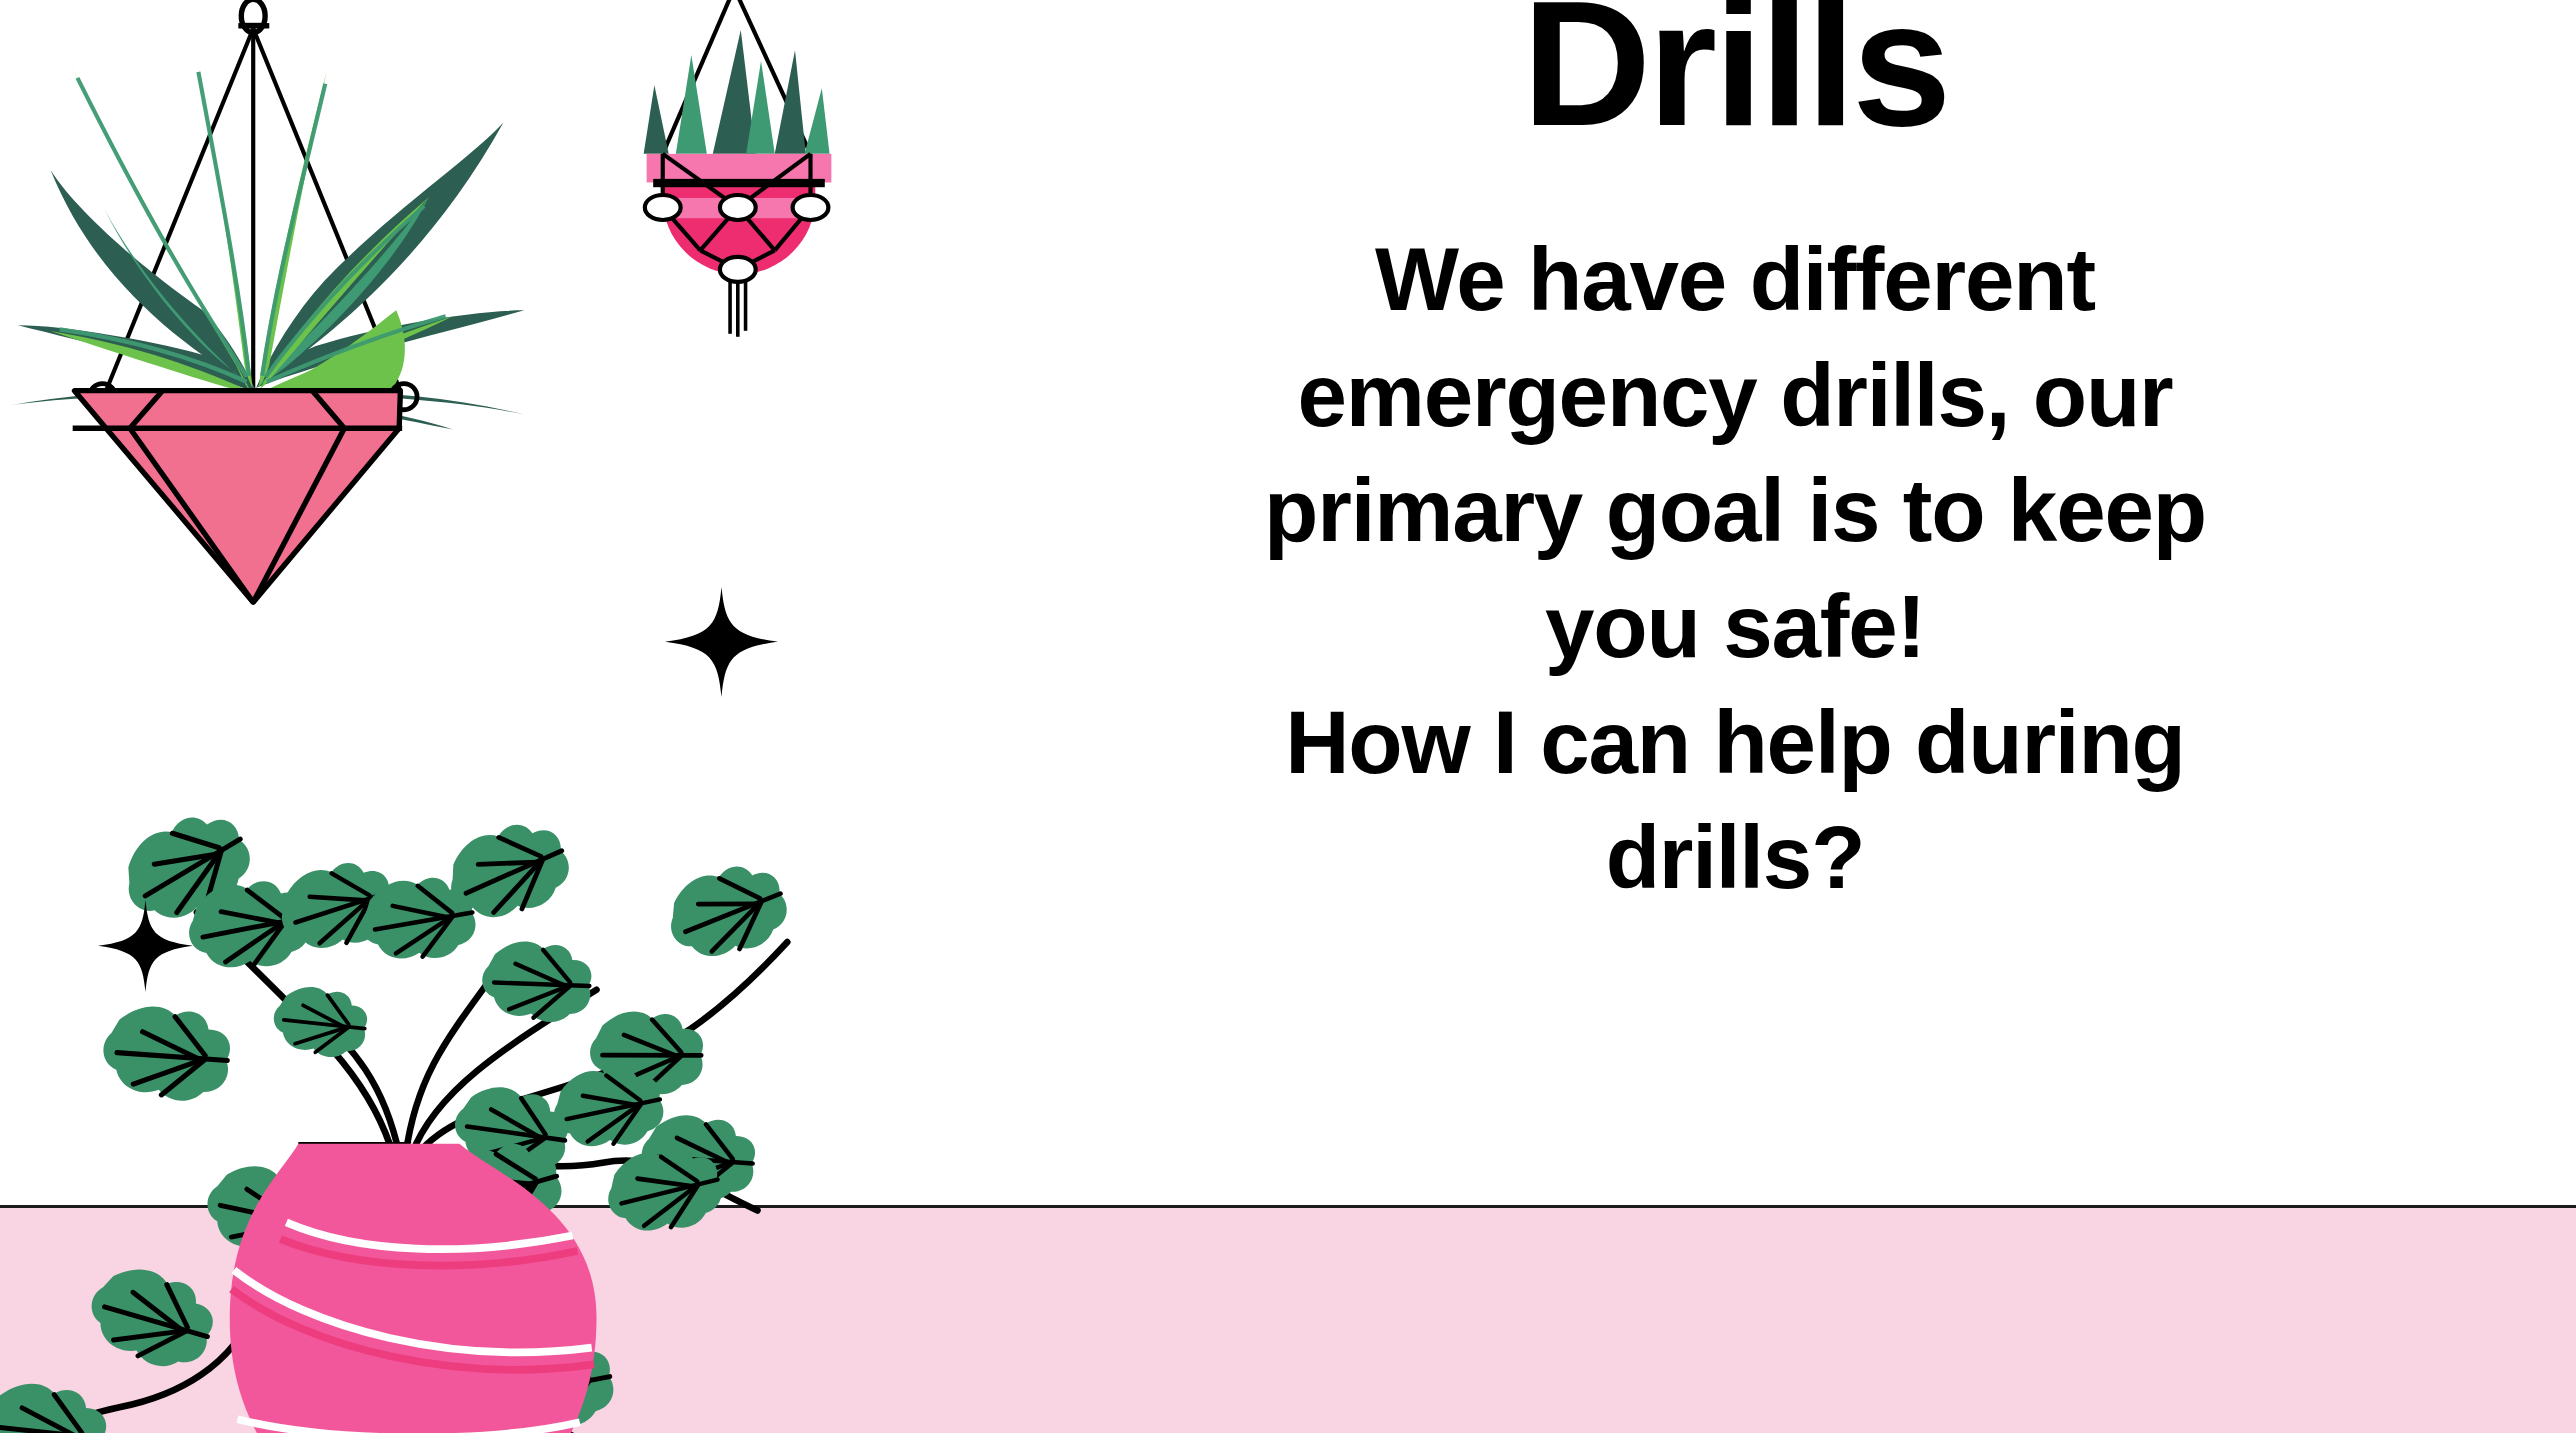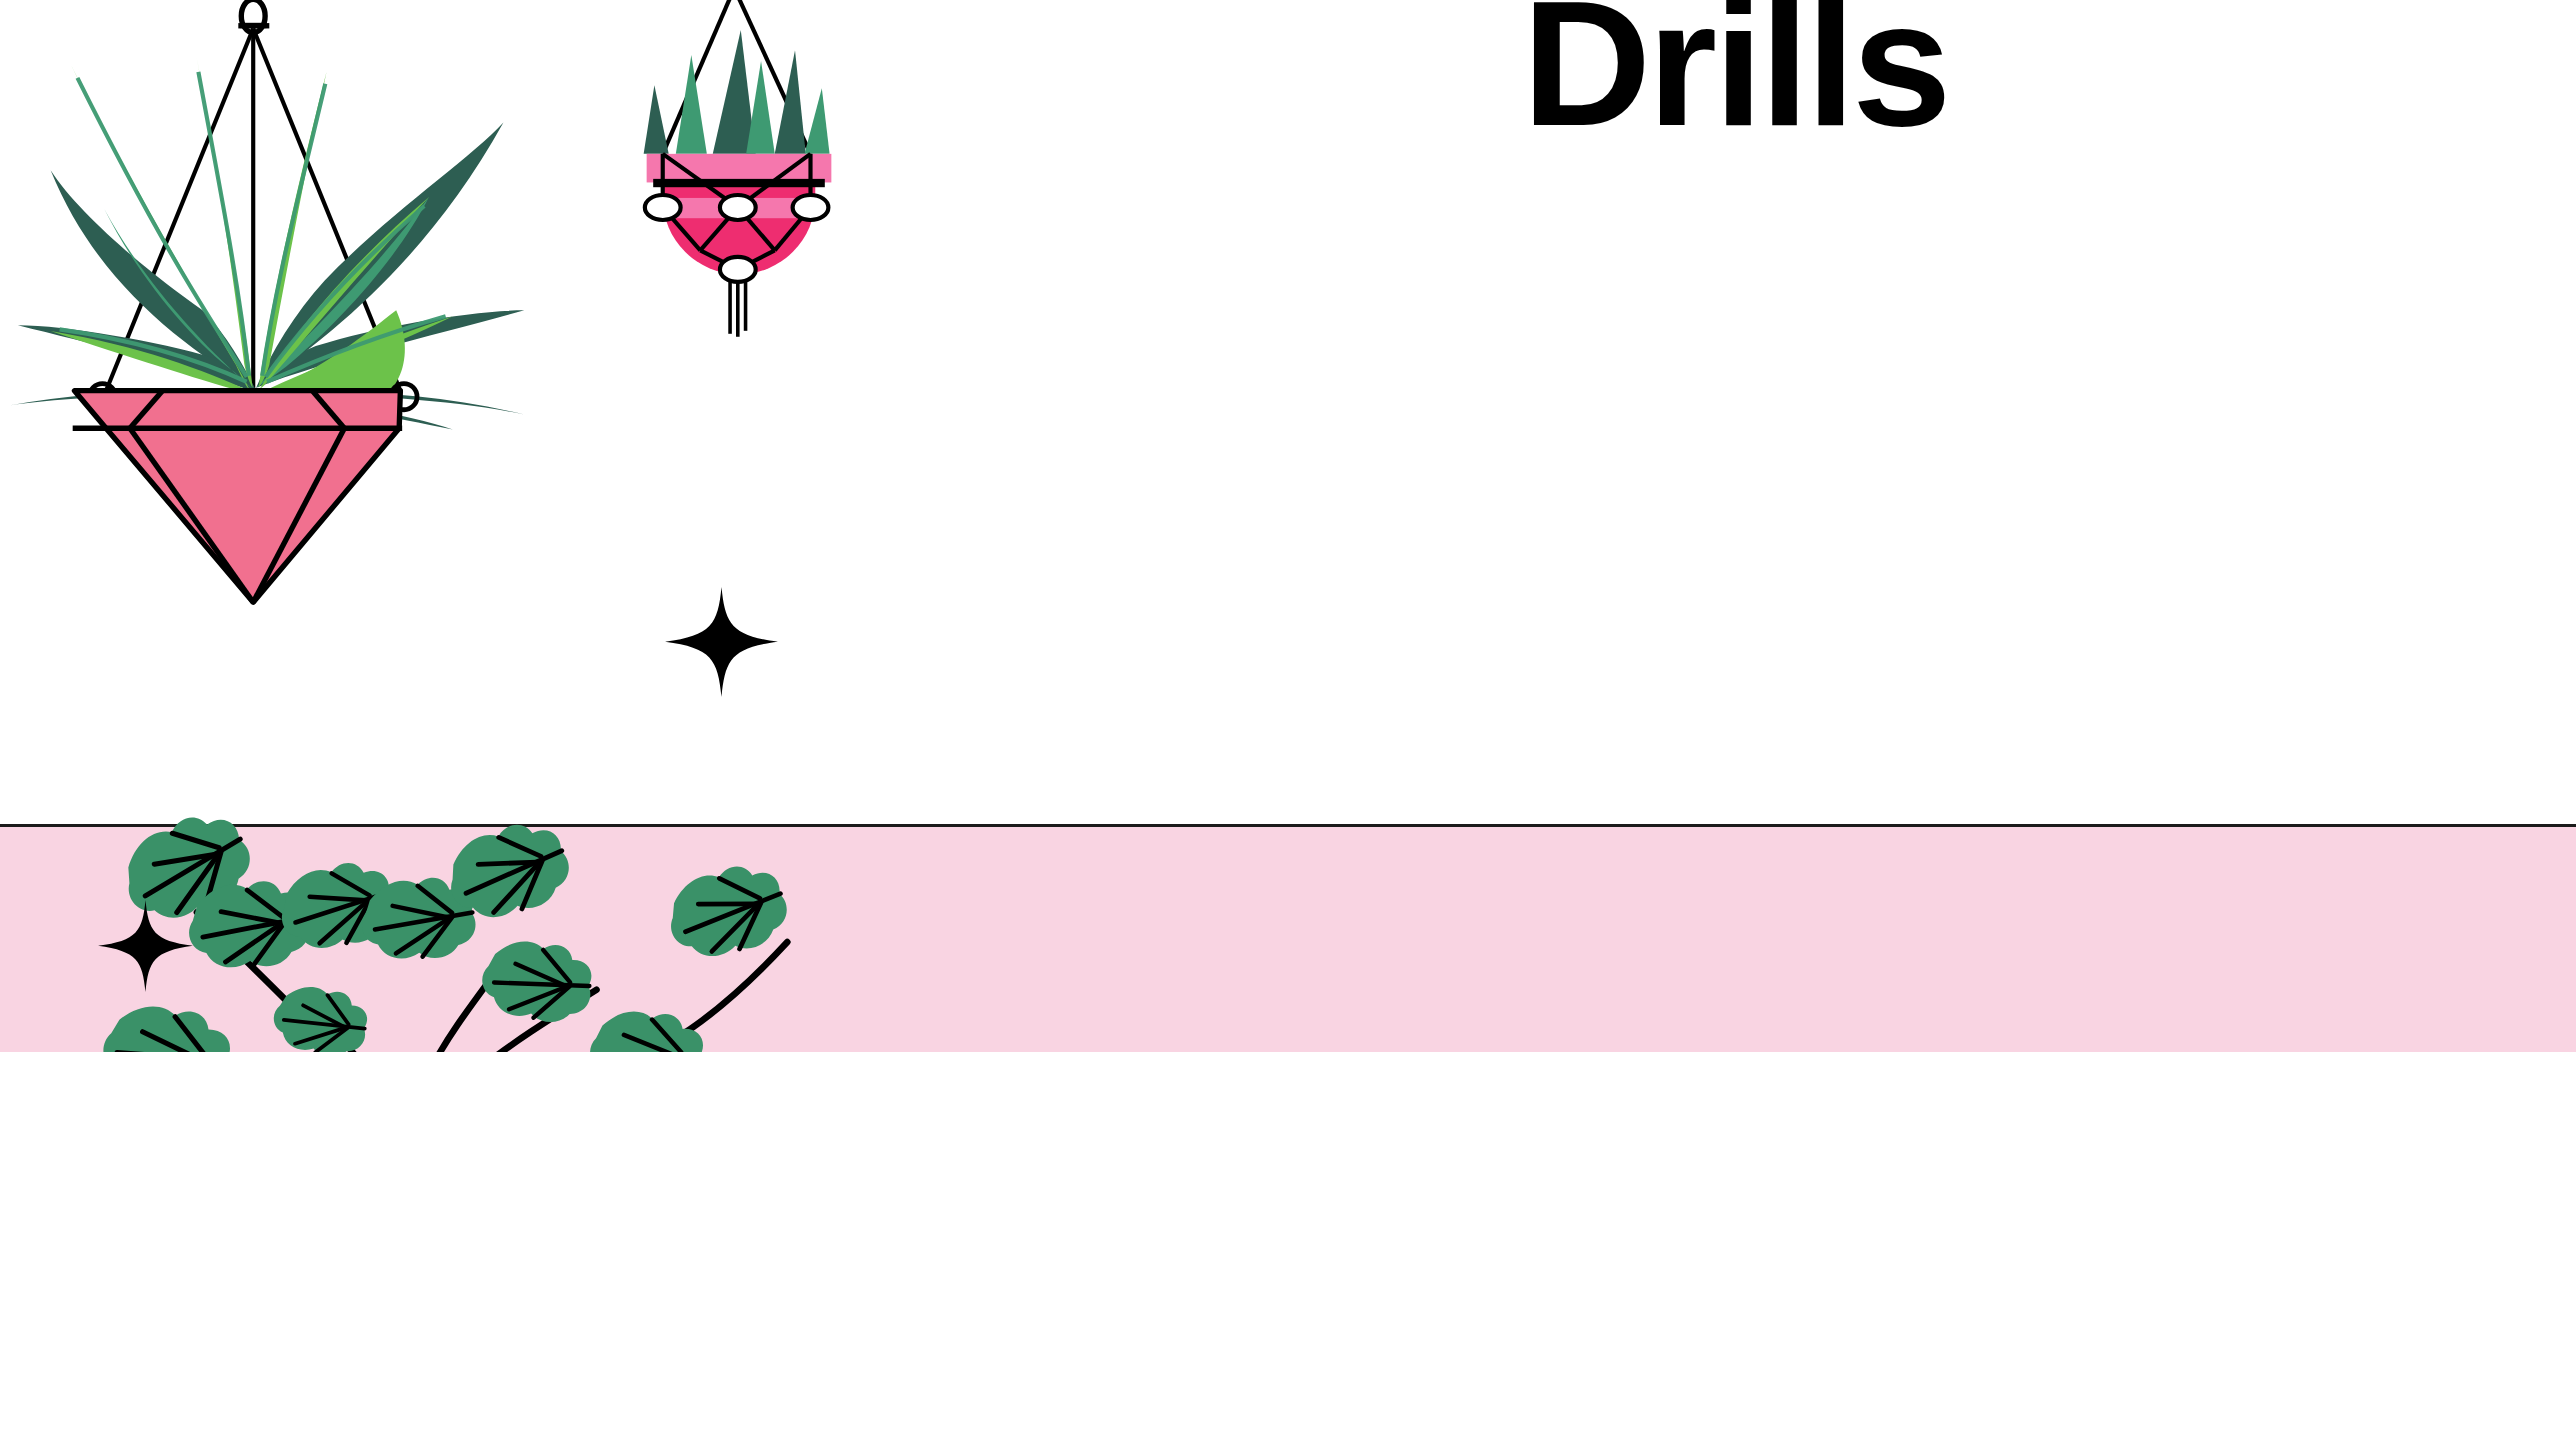--- a/index.html
+++ b/index.html
@@ -3,21 +3,21 @@
 <meta charset="utf-8">
 <style>
   html, body {
     margin: 0;
     padding: 0;
     background: #ffffff;
   }
   #slide {
     position: relative;
     width: 2576px;
-    height: 1052px;
+    height: 1433px;
     background: #ffffff;
     overflow: hidden;
     font-family: "Liberation Sans", sans-serif;
   }
 
   
   #floor-band {
     position: absolute;
     left: 0;
     bottom: 0;
@@ -277,16 +277,24 @@
     <div class="sparkle-b">
       <svg width="95" height="92" viewBox="0 0 160 155">
         <path fill="#000" d="M80 0 C 85 52 94 69 160 77 C 94 86 85 103 80 155 C 75 103 66 86 0 77 C 66 69 75 52 80 0 Z"></path>
       </svg>
     </div>
 
   </div>
 
   <div id="text-column">
     <h1 id="page-title">Drills</h1>
+    <div id="body-copy">
+      <span class="line">We have different</span>
+      <span class="line">emergency drills, our</span>
+      <span class="line">primary goal is to keep</span>
+      <span class="line">you safe!</span>
+      <span class="line">How I can help during</span>
+      <span class="line">drills?</span>
+    </div>
   </div>
 
 </div>
 
 
 </body></html>

